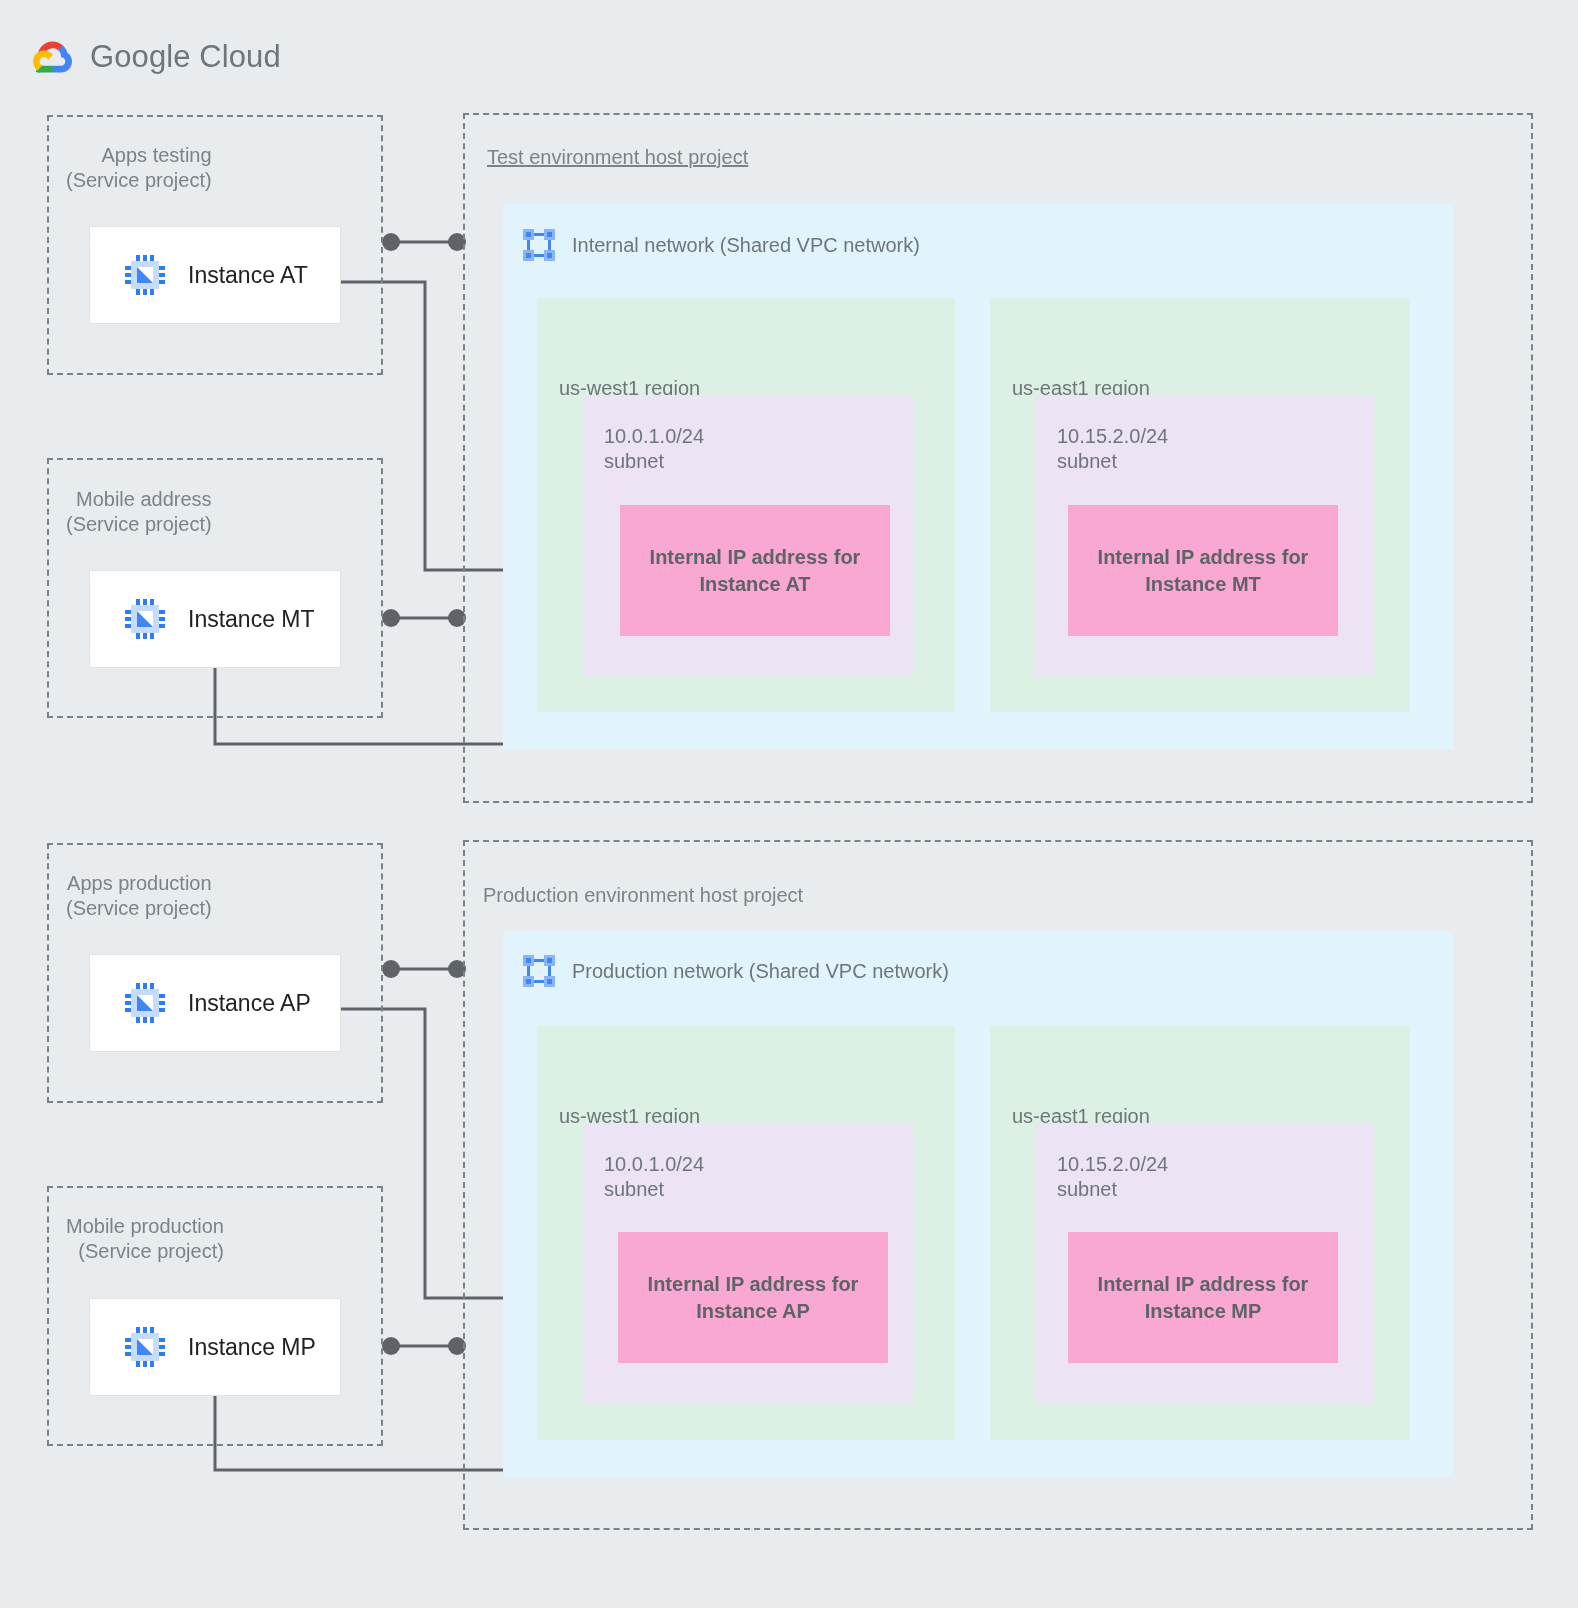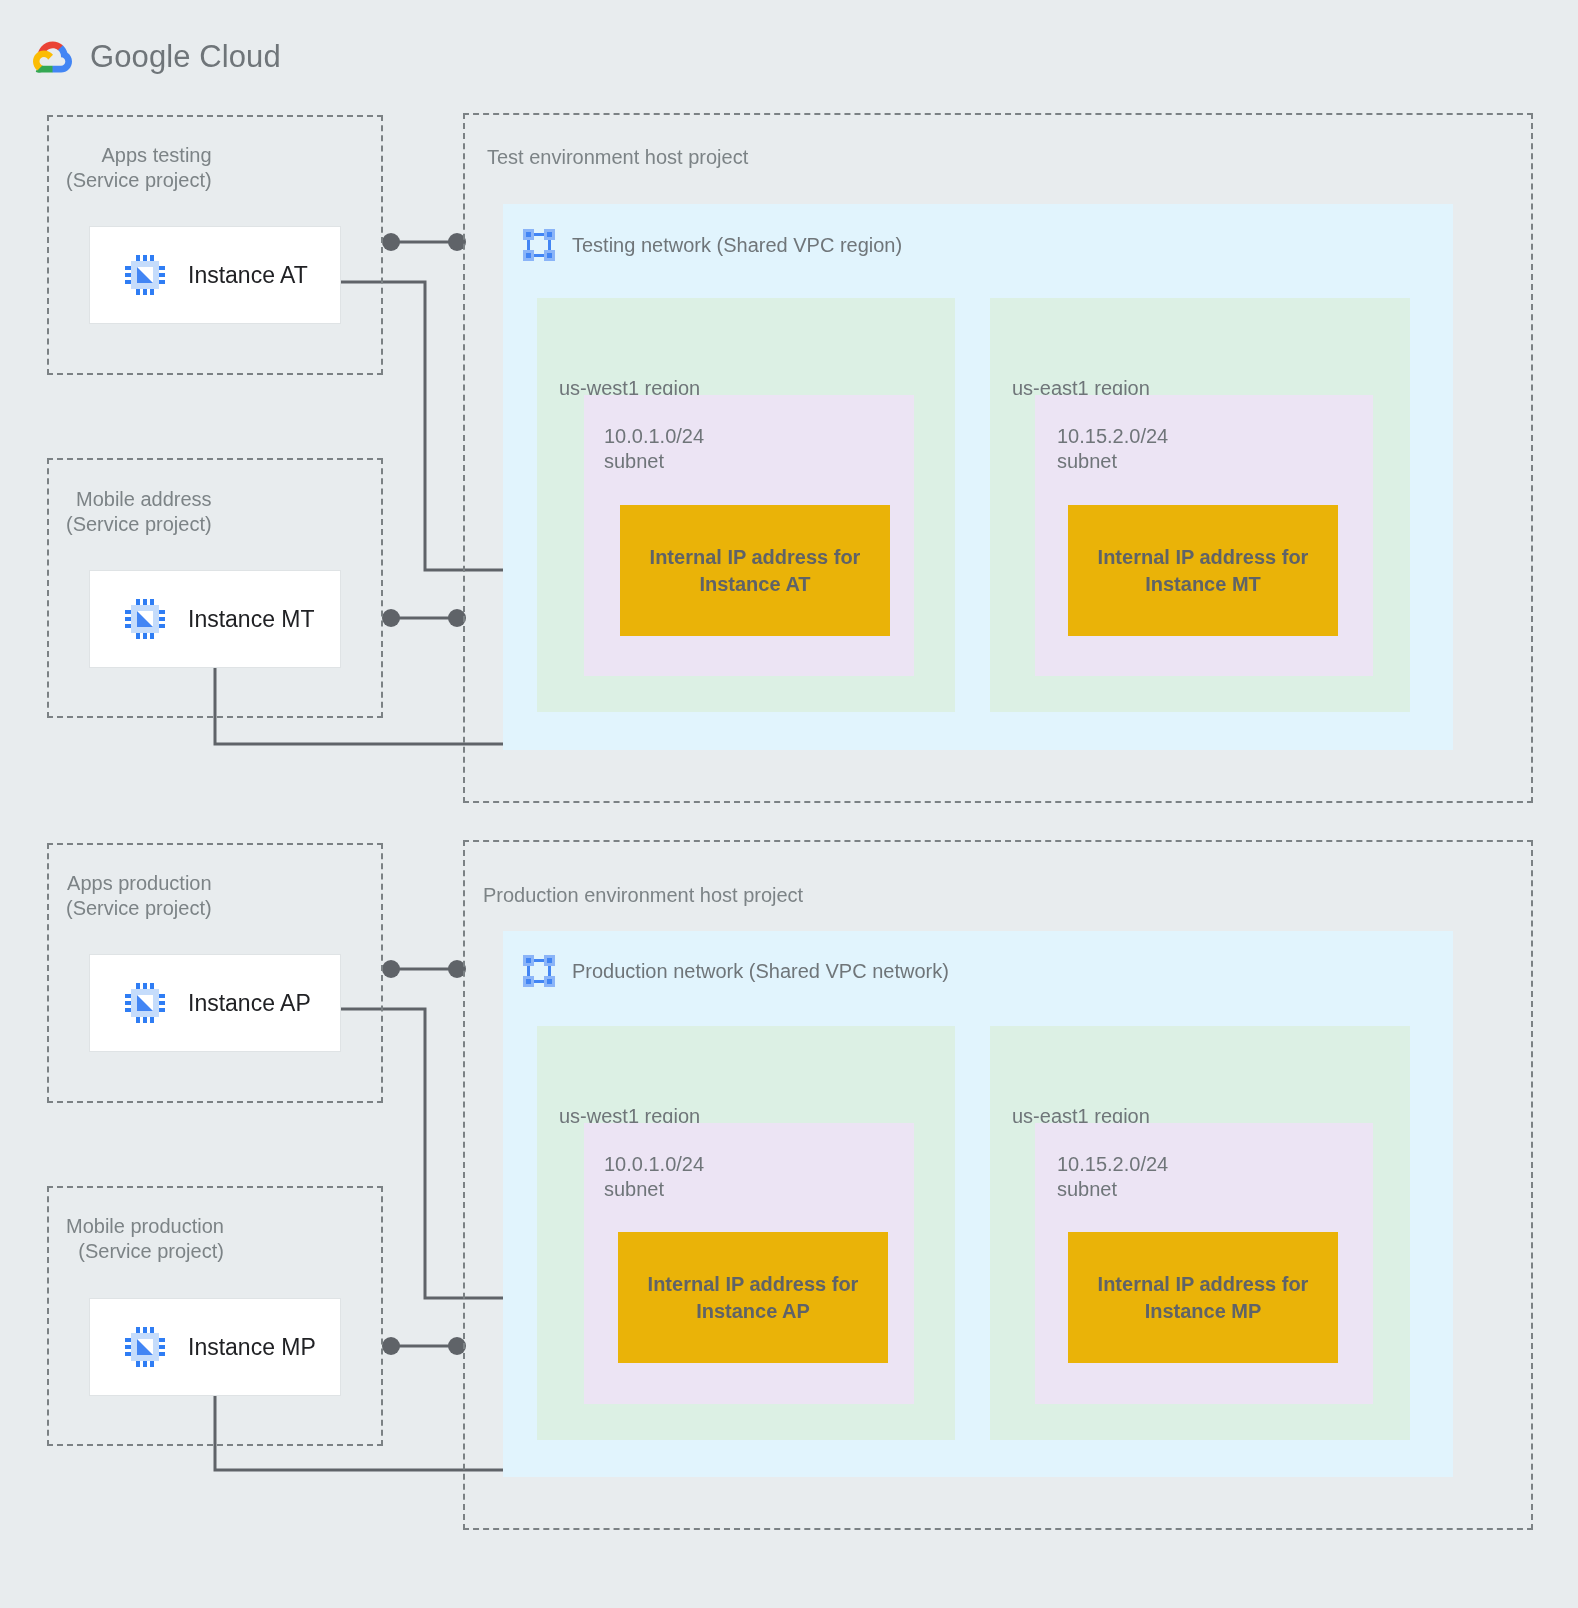--- a/index.html
+++ b/index.html
@@ -75,21 +75,21 @@
     position:absolute;
     background:#ece4f4;
     box-sizing:border-box;
   }
   .subnet-label{
     position:absolute;font-size:20px;line-height:25px;color:#6f7579;white-space:pre;
   }
 
   
   .ipbox{
-    position:absolute;background:#eab308;
+    position:absolute;background:#f9a8d4;
     display:flex;align-items:center;justify-content:center;
     text-align:center;
     font-size:20px;line-height:27px;font-weight:bold;color:#5f6368;
     box-sizing:border-box;
     white-space:pre-line;
   }
   svg.overlay{position:absolute;left:0;top:0;width:1578px;height:1608px;pointer-events:none;}
 </style>
 </head>
 <body>
@@ -136,40 +136,40 @@
       <circle cx="391" cy="969" r="9"></circle>
       <circle cx="457" cy="969" r="9"></circle>
       <circle cx="612" cy="1298" r="9"></circle>
       <circle cx="391" cy="1346" r="9"></circle>
       <circle cx="457" cy="1346" r="9"></circle>
       <circle cx="1206" cy="1372" r="9"></circle>
     </g>
   </svg>
 
   <div class="dashed" style="left:463px;top:113px;width:1070px;height:690px;"></div>
-  <div class="proj-label" style="left:487px;top:145px;">Test environment host project</div>
+  <div class="proj-label" style="left:487px;top:145px;text-decoration:underline;">Test environment host project</div>
 
   <div class="vpc" style="left:503px;top:204px;width:950px;height:546px;"></div>
   <div class="vpc-icon" style="left:521px;top:227px;">
     <svg width="36" height="36" viewBox="0 0 36 36">
       <rect x="6" y="6" width="24" height="3" fill="#4285f4"></rect>
       <rect x="6" y="27" width="24" height="3" fill="#4285f4"></rect>
       <rect x="6" y="6" width="3" height="24" fill="#4285f4"></rect>
       <rect x="27" y="6" width="3" height="24" fill="#4285f4"></rect>
       <rect x="2" y="2" width="11" height="11" fill="#8ab4f8"></rect>
       <rect x="23" y="2" width="11" height="11" fill="#8ab4f8"></rect>
       <rect x="2" y="23" width="11" height="11" fill="#8ab4f8"></rect>
       <rect x="23" y="23" width="11" height="11" fill="#8ab4f8"></rect>
       <rect x="5" y="5" width="5" height="5" fill="#4285f4"></rect>
       <rect x="26" y="5" width="5" height="5" fill="#4285f4"></rect>
       <rect x="5" y="26" width="5" height="5" fill="#4285f4"></rect>
       <rect x="26" y="26" width="5" height="5" fill="#4285f4"></rect>
     </svg>
   </div>
-  <div class="vpc-title" style="left:572px;top:234px;">Testing network (Shared VPC region)</div>
+  <div class="vpc-title" style="left:572px;top:234px;">Internal network (Shared VPC network)</div>
 
   <div class="region" style="left:537px;top:298px;width:418px;height:414px;"></div>
   <div class="region-label" style="left:559px;top:332px;">us-west1 region</div>
   <div class="subnet" style="left:584px;top:395px;width:330px;height:281px;"></div>
   <div class="subnet-label" style="left:604px;top:424px;">10.0.1.0/24
 subnet</div>
   <div class="ipbox" style="left:620px;top:505px;width:270px;height:131px;">Internal IP address for
 Instance AT</div>
 
   <div class="region" style="left:990px;top:298px;width:420px;height:414px;"></div>

